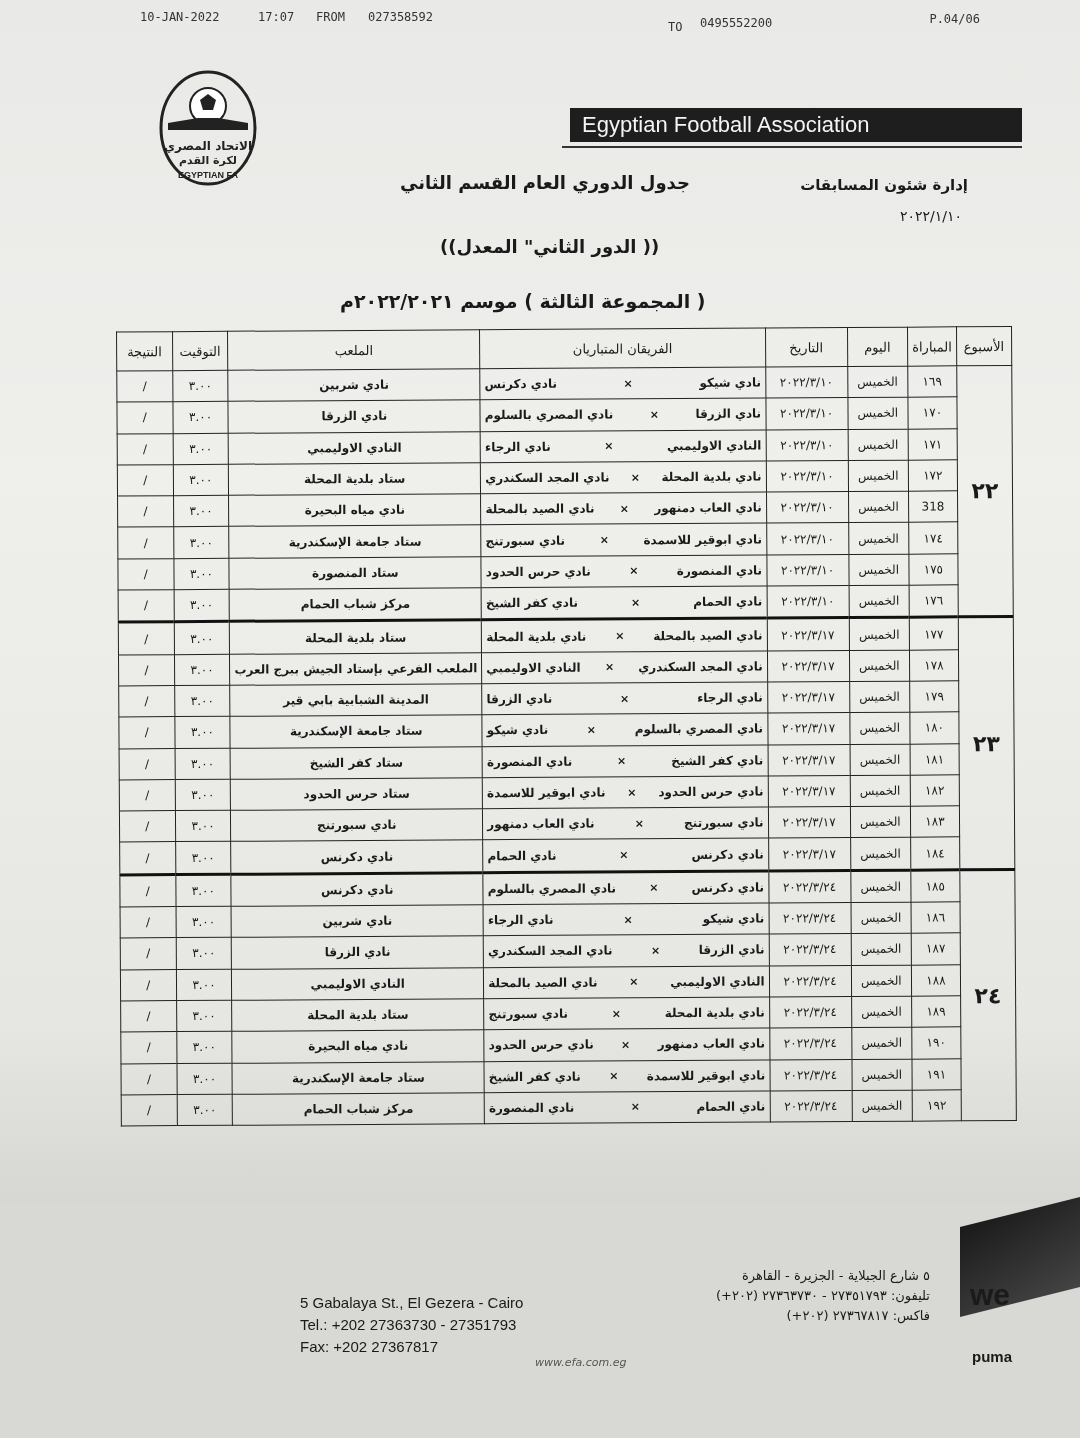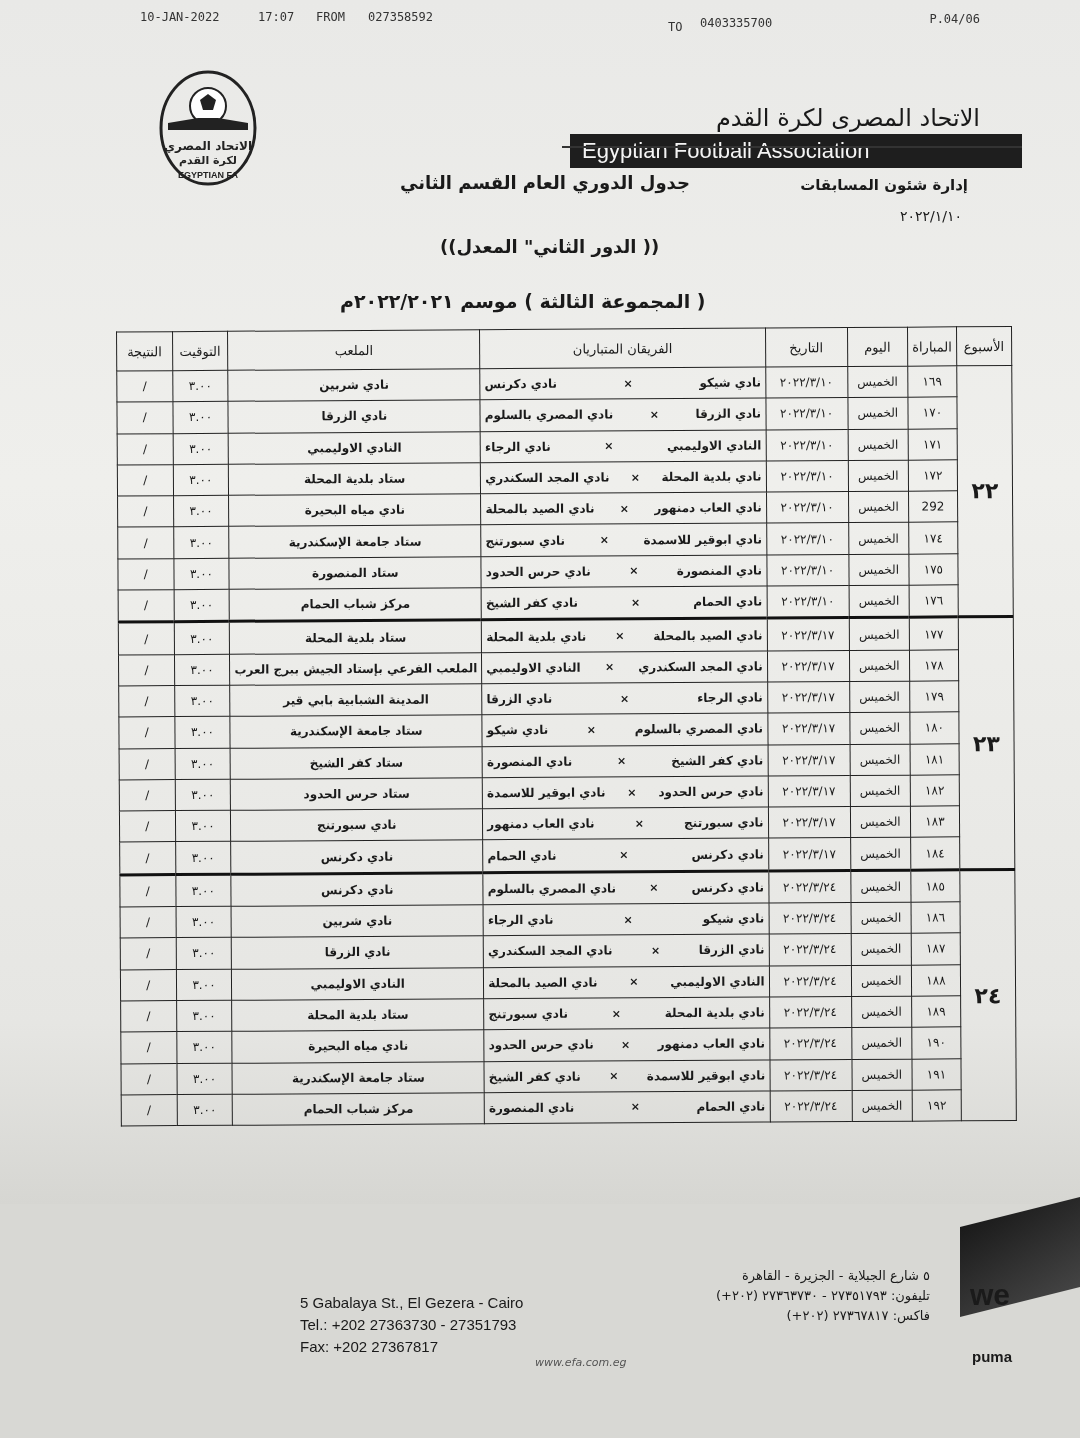--- a/index.html
+++ b/index.html
@@ -21,21 +21,21 @@
   .fax-header span { position: absolute; top: 2px; }
   .logo {
     position: absolute; left: 158px; top: 68px; width: 100px; height: 118px;
   }
   .org-ar {
     position: absolute; right: 100px; top: 72px; font-size: 24px; font-weight: normal; direction: rtl; margin-top: 32px;
   }
   .org-en {
     position: absolute; right: 58px; top: 108px; width: 440px; height: 34px;
     background: #1e1e1e; color: #f4f4f4; font-size: 22px; line-height: 34px;
-    padding-left: 12px; font-family: "Liberation Sans", sans-serif; margin-top: 26px;
+    padding-left: 12px; font-family: "Liberation Sans", sans-serif;
   }
   .org-line { position: absolute; right: 58px; top: 146px; width: 460px; height: 2px; background: #333; }
   .dept {
     position: absolute; right: 112px; top: 176px; font-size: 15px; font-weight: bold; direction: rtl;
   }
   .issue-date { position: absolute; right: 118px; top: 208px; font-size: 14px; direction: rtl; }
   .doc-title {
     position: absolute; left: 400px; top: 172px; font-size: 18px; font-weight: bold; direction: rtl;
   }
   .doc-sub { position: absolute; left: 440px; top: 236px; font-size: 18px; font-weight: bold; direction: rtl; }
@@ -77,21 +77,21 @@
 <body>
 
 <div class="page">
 
   <div class="fax-header">
     <span style="left:0">10-JAN-2022</span>
     <span style="left:118px">17:07</span>
     <span style="left:176px">FROM</span>
     <span style="left:228px">027358592</span>
     <span style="left:528px;top:12px">TO</span>
-    <span style="left:560px;top:8px">0403335700</span>
+    <span style="left:560px;top:8px">0495552200</span>
     <span style="right:0;top:4px">P.04/06</span>
   </div>
 
   <div class="logo">
     <svg width="100" height="118" viewBox="0 0 100 118">
       <ellipse cx="50" cy="60" rx="47" ry="56" fill="none" stroke="#222" stroke-width="3"></ellipse>
       <circle cx="50" cy="38" r="18" fill="#fff" stroke="#222" stroke-width="2"></circle>
       <polygon points="50,26 58,32 55,42 45,42 42,32" fill="#222"></polygon>
       <path d="M10 55 L40 50 L60 50 L90 55 L90 62 L10 62 Z" fill="#222"></path>
       <text x="50" y="82" font-size="12" text-anchor="middle" font-family="DejaVu Sans, sans-serif" font-weight="bold" fill="#222">الاتحاد المصري</text>
@@ -179,21 +179,21 @@
         <span>نادي بلدية المحلة</span>
         <span class="vs">×</span>
         <span>نادي المجد السكندري</span>
             </div>
           </td>
           <td class="venue">ستاد بلدية المحلة</td>
           <td>٣.٠٠</td>
           <td>/</td>
         </tr>
         <tr>
-          <td>292</td>
+          <td>318</td>
           <td>الخميس</td>
           <td>٢٠٢٢/٣/١٠</td>
           <td>
             <div class="teams">
         <span>نادي العاب دمنهور</span>
         <span class="vs">×</span>
         <span>نادي الصيد بالمحلة</span>
             </div>
           </td>
           <td class="venue">نادي مياه البحيرة</td>

